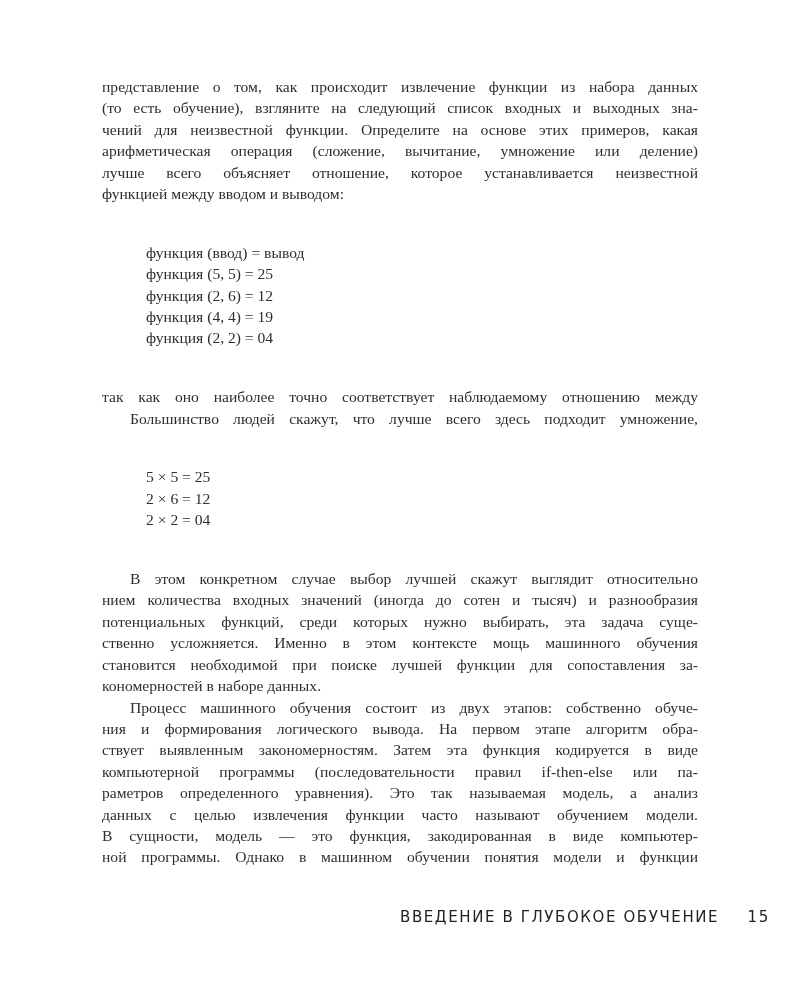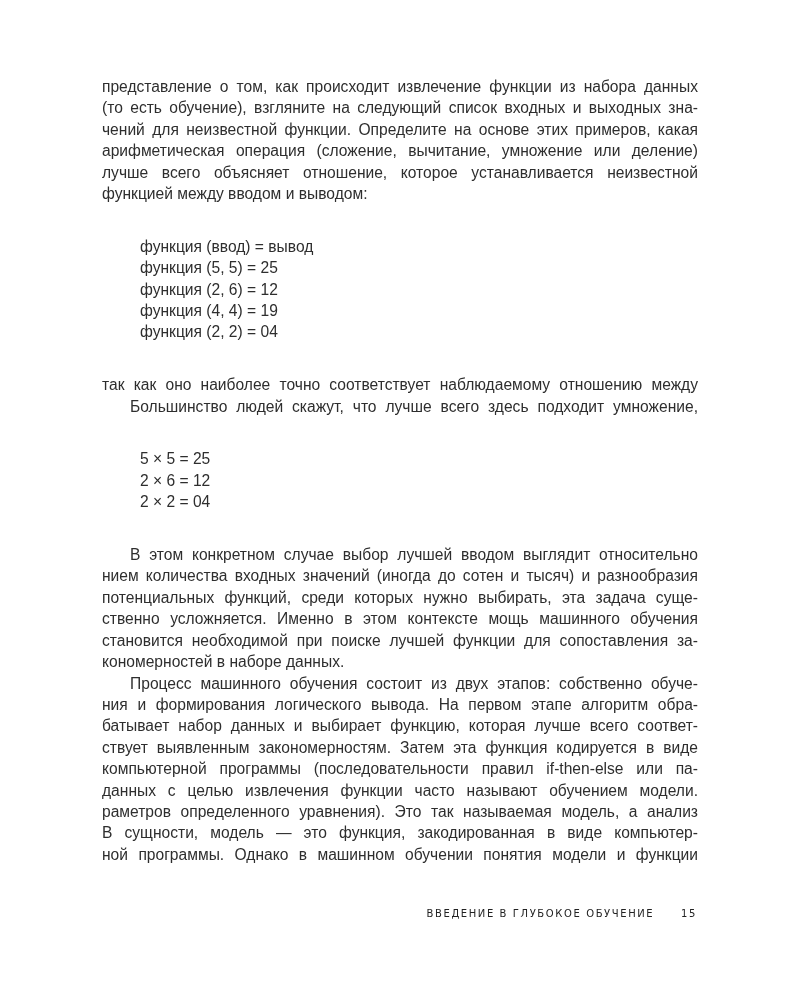--- a/index.html
+++ b/index.html
@@ -1,30 +1,30 @@
 <!DOCTYPE html>
 <html><head>
   <meta charset="utf-8">
   <style>
     html, body { margin:0; padding:0; background:#ffffff; }
     body { width:800px; height:1000px; position:relative; overflow:hidden; }
     .page {
       position:absolute; left:102px; top:76px; width:596px;
-      font-family:Liberation Sans, sans-serif;
+      font-family:Liberation Serif, serif;
       font-size:15.6px; line-height:21.4px; color:#2e2e2e;
       text-align:justify; hyphens:manual;
     }
     .p { margin:0; }
-    .list { margin:10px; padding-left:28px; }
+    .list { margin:16px; padding-left:28px; }
     .list div { margin:0; text-align:left; }
     .gap { height:21.4px; }
     .footer {
       position:absolute; top:908px; left:400px; width:297px;
       font-family:"DejaVu Sans", "Liberation Sans", sans-serif;
-      font-size:10px; letter-spacing:1.6px; color:#222;
+      font-size:15px; letter-spacing:1.6px; color:#222;
       text-align:right; white-space:nowrap;
     }
     .footer .num { display:inline-block; margin-left:22px; }
     .line { display:block; text-align:justify; text-align-last:justify; }
     .line.last { text-align-last:left; }
   </style>
 </head>
 <body>
 
 <div class="page">
@@ -59,36 +59,35 @@
 
   <div class="list">
     <div>5 × 5 = 25</div>
     <div>2 × 6 = 12</div>
     <div>2 × 2 = 04</div>
   </div>
 
   <div class="gap"></div>
 
   <div class="p">
-    <span class="line" style="text-indent:28px">В этом конкретном случае выбор лучшей вводом выглядит относительно</span>
+    <span class="line" style="text-indent:28px">В этом конкретном случае выбор лучшей скажут выглядит относительно</span>
     <span class="line">нием количества входных значений (иногда до сотен и тысяч) и разнообразия</span>
     <span class="line">потенциальных функций, среди которых нужно выбирать, эта задача суще-</span>
     <span class="line">ственно усложняется. Именно в этом контексте мощь машинного обучения</span>
     <span class="line">становится необходимой при поиске лучшей функции для сопоставления за-</span>
     <span class="line last">кономерностей в наборе данных.</span>
   </div>
 
   <div class="p">
     <span class="line" style="text-indent:28px">Процесс машинного обучения состоит из двух этапов: собственно обуче-</span>
     <span class="line">ния и формирования логического вывода. На первом этапе алгоритм обра-</span>
-    <span class="line">батывает набор данных и выбирает функцию, которая лучше всего соответ-</span>
     <span class="line">ствует выявленным закономерностям. Затем эта функция кодируется в виде</span>
     <span class="line">компьютерной программы (последовательности правил if-then-else или па-</span>
+    <span class="line">раметров определенного уравнения). Это так называемая модель, а анализ</span>
     <span class="line">данных с целью извлечения функции часто называют обучением модели.</span>
-    <span class="line">раметров определенного уравнения). Это так называемая модель, а анализ</span>
     <span class="line">В сущности, модель — это функция, закодированная в виде компьютер-</span>
     <span class="line">ной программы. Однако в машинном обучении понятия модели и функции</span>
   </div>
 </div>
 
 <div class="footer">
   <span>ВВЕДЕНИЕ В ГЛУБОКОЕ ОБУЧЕНИЕ</span>
   <span class="num">15</span>
 </div>
 

